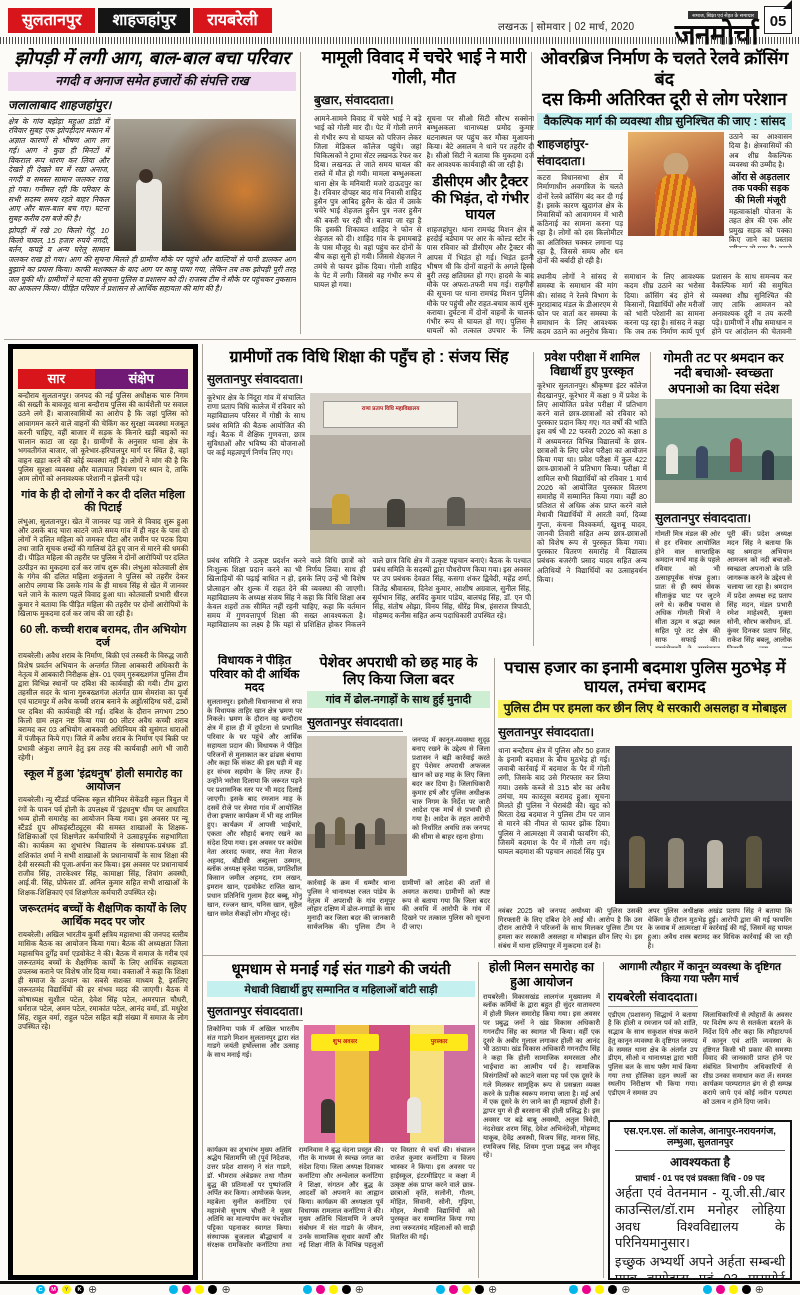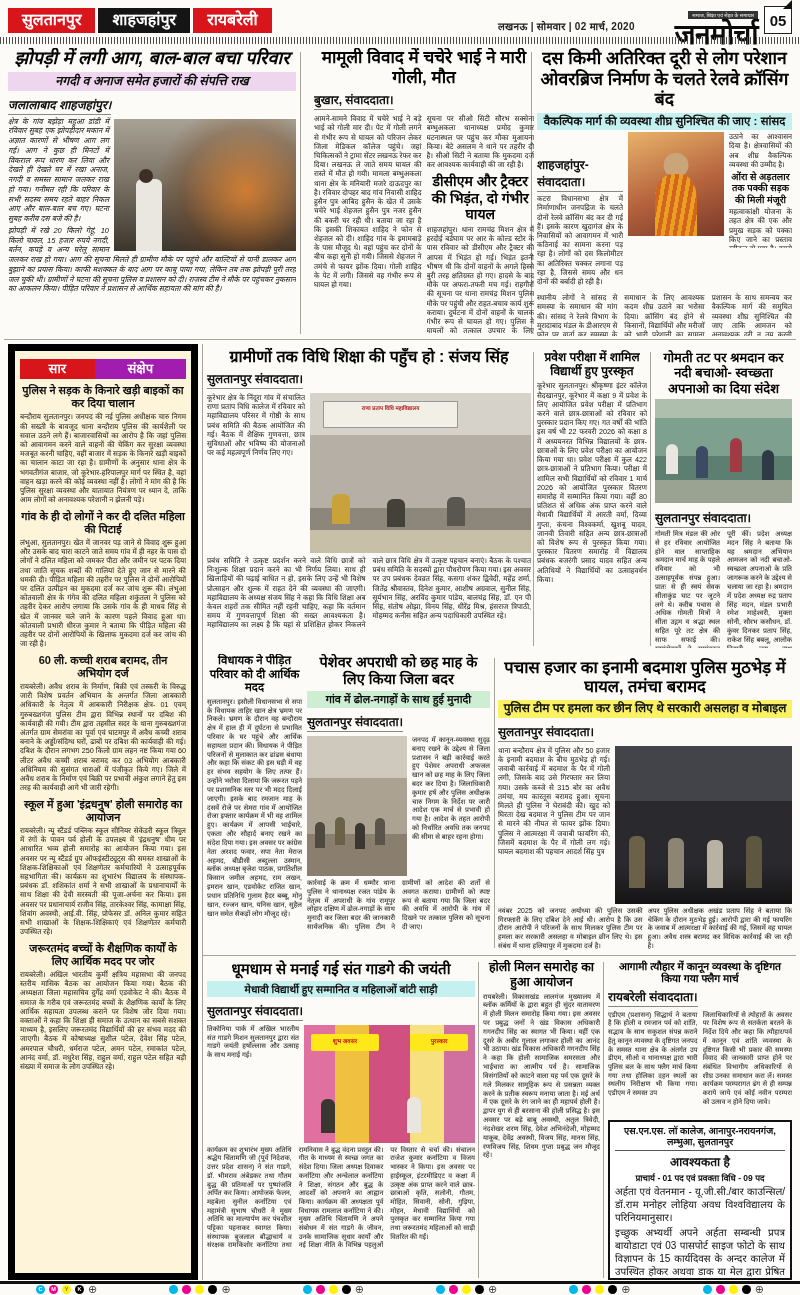--- a/index.html
+++ b/index.html
@@ -4,21 +4,21 @@
 <style>
   html,body{margin:0;padding:0;}
   body{width:800px;height:1295px;background:#f6f5f0;font-family:"Liberation Sans","DejaVu Sans",sans-serif;color:#111;}
   .page{position:relative;width:800px;height:1295px;background:#fcfbf7;overflow:hidden;}
   .abs{position:absolute;box-sizing:border-box;}
   
   .tabs{display:flex;gap:3px;}
   .tab{color:#fff;font-weight:bold;font-size:16px;padding:3px 14px 4px;line-height:1.1;}
   .tab.red{background:#d9151c;}
   .tab.blk{background:#151515;}
-  .dateline{font-size:10px;font-weight:bold;color:#222;letter-spacing:.3px;}
+  .dateline{font-size:10px;font-weight:normal;color:#222;letter-spacing:.3px;}
   .logo-wrap{text-align:right;}
   .tagline{font-size:5px;color:#fff;background:#333;display:inline-block;padding:1px 4px;margin-bottom:1px;}
   .logo{font-size:28px;font-weight:900;letter-spacing:-.5px;color:#0b0b0b;line-height:1;}
   .pagebadge{border:1.5px solid #222;background:#fff;text-align:center;font-weight:bold;font-size:15px;line-height:28px;}
   .pagebadge:before{content:"";position:absolute;right:-1px;top:-7px;border-left:9px solid transparent;border-bottom:9px solid #111;}
   .hatch{background:repeating-linear-gradient(90deg,#4a4a4a 0 1px,transparent 1px 3px);}
   
   .vsep{border-left:1px solid #a9a49a;width:0;}
   .hsep{border-top:1px solid #a9a49a;height:0;}
   
@@ -28,32 +28,32 @@
   .bd{font-size:7.5px;line-height:1.3;text-align:justify;color:#17140f;}
   .bd2{font-size:7.2px;line-height:1.28;text-align:justify;color:#17140f;}
   .cols2{columns:2;column-gap:7px;}
   .cols3{columns:3;column-gap:7px;}
   .clip{overflow:hidden;}
   .row{display:flex;gap:5px;}
   
   .photo{position:relative;overflow:hidden;flex:none;}
   .fig{position:absolute;border-radius:6px 6px 0 0;}
   
-  .sarbox{background:#fdf4da;border:7px solid #000000;padding:8px 5px;}
+  .sarbox{background:#fdf4da;border:5px solid #000000;padding:20px 5px;}
   .sarhead{display:flex;height:20px;font-weight:bold;color:#fff;font-size:13px;text-align:center;line-height:20px;margin-bottom:2px;}
   .sarhead .r{background:#d9151c;width:45%;}
-  .sarhead .b{background:#a21caf;width:55%;}
+  .sarhead .b{background:#701a75;width:55%;}
   .sar-h{font-weight:900;font-size:11px;text-align:center;line-height:1.2;margin:5px 0 2px;}
   .mini-h{font-weight:900;font-size:9.5px;line-height:1.2;text-align:center;margin:2px 0;}
   
   .adbox{border:2px solid #111;background:#fff;padding:3px 5px;}
   .ad-college{font-weight:900;font-size:9.5px;text-align:center;line-height:1.2;border-bottom:1px solid #555;padding-bottom:2px;}
   .ad-title{font-weight:900;font-size:12px;text-align:center;margin:2px 0;}
   .ad-posts{font-weight:bold;font-size:8.5px;text-align:center;}
-  .ad-small{font-size:10px;line-height:1.3;text-align:justify;margin-top:2px;}
+  .ad-small{font-size:13px;line-height:1.3;text-align:justify;margin-top:2px;}
   .ad-foot{display:flex;justify-content:space-between;font-size:7.5px;font-weight:bold;margin-top:2px;}
   
   .printbar{display:flex;justify-content:space-around;align-items:center;}
   .pgroup{display:flex;gap:4px;align-items:center;}
   .dot{width:9px;height:9px;border-radius:50%;font-size:5.5px;font-weight:bold;color:#fff;text-align:center;line-height:9px;}
   .reg{font-size:11px;color:#444;line-height:9px;}
 </style>
 </head>
 <body>
 
@@ -97,47 +97,46 @@
       <div class="bd2 clip" style="width:50%;height:232px;">आमने-सामने विवाद में चचेरे भाई ने बड़े भाई को गोली मार दी। पेट में गोली लगने से गंभीर रूप से घायल को परिजन लेकर जिला मेडिकल कॉलेज पहुंचे। जहां चिकित्सकों ने ट्रामा सेंटर लखनऊ रेफर कर दिया। लखनऊ ले जाते समय घायल की रास्ते में मौत हो गयी। मामला बम्भुअकला थाना क्षेत्र के मनियारी मजरे दाऊदपुर का है। रविवार दोपहर बाद गांव निवासी शाहिद हुसैन पुत्र आबिद हुसैन के खेत में उसके चचेरे भाई शेहजल हुसैन पुत्र नजर हुसैन की बकरी चर रही थी। बताया जा रहा है कि इसकी शिकायत शाहिद ने फोन से शेहजल को दी। शाहिद गांव के इमामबाड़े के पास मौजूद थे। वहां पहुंच कर दोनों के बीच कहा सुनी हो गयी। जिससे शेहजल ने तमंचे से फायर झोंक दिया। गोली शाहिद के पेट में लगी। जिससे वह गंभीर रूप से घायल हो गया।</div>
       <div style="width:50%;height:232px;overflow:hidden;">
         <div class="bd2">सूचना पर सीओ सिटी सौरभ सक्सेना बम्भुअकला थानाध्यक्ष प्रमोद कुमार घटनास्थल पर पहुंच कर मौका मुआयना किया। बेटे असलम ने थाने पर तहरीर दी है। सीओ सिटी ने बताया कि मुकदमा दर्ज कर आवश्यक कार्यवाही की जा रही है।</div>
         <div class="h1" style="font-size:14px;margin:4px 0 2px;">डीसीएम और ट्रैक्टर की भिड़ंत, दो गंभीर घायल</div>
         <div class="bd2">शाहजहांपुर। थाना रामचंद्र मिशन क्षेत्र में हरदोई बर्डघाम पर आर के कोल्ड स्टोर के पास रविवार को डीसीएम और ट्रैक्टर की आपस में भिड़ंत हो गई। भिड़ंत इतनी भीषण थी कि दोनों वाहनों के अगले हिस्से बुरी तरह क्षतिग्रस्त हो गए। हादसे के बाद मौके पर अफरा-तफरी मच गई। राहगीरों की सूचना पर थाना रामचंद्र मिशन पुलिस मौके पर पहुंची और राहत-बचाव कार्य शुरू कराया। दुर्घटना में दोनों वाहनों के चालक गंभीर रूप से घायल हो गए। पुलिस ने घायलों को तत्काल उपचार के लिए अस्पताल भिजवाया। पुलिस ने क्षतिग्रस्त वाहनों को सड़क से हटवाकर यातायात सुचारु कराया।</div>
       </div>
     </div>
   </div>
 
   <div class="abs clip" style="left:537px;top:48px;width:255px;height:288px;">
+    <div class="h1" style="font-size:17.5px;">ओवरब्रिज निर्माण के चलते रेलवे क्रॉसिंग बंद</div>
     <div class="h1" style="font-size:17.5px;">दस किमी अतिरिक्त दूरी से लोग परेशान</div>
-    <div class="h1" style="font-size:17.5px;">ओवरब्रिज निर्माण के चलते रेलवे क्रॉसिंग बंद</div>
     <div class="bar" style="background:#c5f0f0;font-size:11.5px;">वैकल्पिक मार्ग की व्यवस्था शीघ्र सुनिश्चित की जाए : सांसद</div>
     <div class="row" style="margin-top:2px;">
-      <div style="width:86px;margin-top:21px;">
+      <div style="width:86px;">
         <span class="bl">शाहजहांपुर-संवाददाता।</span>
-        <div class="bd2 clip" style="height:96px;">कटरा विधानसभा क्षेत्र में निर्माणाधीन जनपद्रिज के चलते दोनों रेलवे क्रॉसिंग बंद कर दी गई हैं। इसके कारण खुदागंज क्षेत्र के निवासियों को आवागमन में भारी कठिनाई का सामना करना पड़ रहा है। लोगों को दस किलोमीटर का अतिरिक्त चक्कर लगाना पड़ रहा है, जिससे समय और धन दोनों की बर्बादी हो रही है।</div>
+        <div class="bd2 clip" style="height:96px;">कटरा विधानसभा क्षेत्र में निर्माणाधीन अवगत्रिज के चलते दोनों रेलवे क्रॉसिंग बंद कर दी गई हैं। इसके कारण खुदागंज क्षेत्र के निवासियों को आवागमन में भारी कठिनाई का सामना करना पड़ रहा है। लोगों को दस किलोमीटर का अतिरिक्त चक्कर लगाना पड़ रहा है, जिससे समय और धन दोनों की बर्बादी हो रही है।</div>
       </div>
       <div class="photo" style="width:96px;height:104px;background:radial-gradient(circle at 50% 32%, #caa57a 14%, transparent 15%),linear-gradient(160deg,#e8b36a 0%,#b5633d 55%,#7a3a2a 100%);">
         <div class="fig" style="left:28%;top:40%;width:44%;height:60%;background:repeating-linear-gradient(100deg,#e8a020 0 4px,#d4641e 4px 8px);border-radius:40% 40% 0 0;"></div>
       </div>
       <div style="flex:1;overflow:hidden;height:116px;">
         <div class="bd2">उठाने का आश्वासन दिया है। क्षेत्रवासियों की अब शीघ्र वैकल्पिक व्यवस्था की उम्मीद है।</div>
         <div class="mini-h">ओंरा से अड़तलार तक पक्की सड़क की मिली मंजूरी</div>
         <div class="bd2">महत्वाकांक्षी योजना के तहत क्षेत्र की एक और प्रमुख सड़क को पक्का किए जाने का प्रस्ताव स्वीकृत हो गया है। इससे दर्जनों गांवों के लोगों को सीधा लाभ मिलेगा।</div>
       </div>
     </div>
     <div class="bd2 cols3 clip" style="margin-top:3px;height:112px;">स्थानीय लोगों ने सांसद से समस्या के समाधान की मांग की। सांसद ने रेलवे विभाग के मुरादाबाद मंडल के डीआरएम से फोन पर वार्ता कर समस्या के समाधान के लिए आवश्यक कदम उठाने का अनुरोध किया। रेलवे अधिकारियों ने समस्या के समाधान के लिए आवश्यक कदम शीघ्र उठाने का भरोसा दिया। क्रॉसिंग बंद होने से किसानों, विद्यार्थियों और मरीजों को भारी परेशानी का सामना करना पड़ रहा है। सांसद ने कहा कि जब तक निर्माण कार्य पूर्ण नहीं हो जाता, तब तक स्थानीय प्रशासन के साथ समन्वय कर वैकल्पिक मार्ग की समुचित व्यवस्था शीघ्र सुनिश्चित की जाए ताकि आमजन को अनावश्यक दूरी न तय करनी पड़े। ग्रामीणों ने शीघ्र समाधान न होने पर आंदोलन की चेतावनी भी दी है।</div>
   </div>
 
   <div class="abs sarbox clip" style="left:8px;top:344px;width:190px;height:936px;">
     <div class="sarhead">
       <div class="r">सार</div>
       <div class="b">संक्षेप</div>
     </div>
     <div>
-      <div class="sar-h">पुलिस ने सड़क के किनारे खड़ी बाइकों का कर दिया चालान</div>
       <div class="bd2">बन्दौराय सुलतानपुर। जनपद की नई पुलिस अधीक्षक चारु निगम की सख्ती के बावजूद थाना बन्दौराय पुलिस की कार्यशैली पर सवाल उठने लगे हैं। बाजारवासियों का आरोप है कि जहां पुलिस को आवागमन करने वाले वाहनों की चेकिंग कर सुरक्षा व्यवस्था मजबूत करनी चाहिए, वहीं बाजार में सड़क के किनारे खड़ी बाइकों का चालान काटा जा रहा है। ग्रामीणों के अनुसार थाना क्षेत्र के भगवतीगंज बाजार, जो कूरेभार-हरिपालपुर मार्ग पर स्थित है, वहां वाहन खड़ा करने की कोई व्यवस्था नहीं है। लोगों ने मांग की है कि पुलिस सुरक्षा व्यवस्था और यातायात नियंत्रण पर ध्यान दे, ताकि आम लोगों को अनावश्यक परेशानी न झेलनी पड़े।</div>
     </div>
     <div>
       <div class="sar-h">गांव के ही दो लोगों ने कर दी दलित महिला की पिटाई</div>
       <div class="bd2">लंभुआ, सुलतानपुर। खेत में जानवर पड़ जाने से विवाद शुरू हुआ और उसके बाद चारा काटने जाते समय गांव में ही नहर के पास दो लोगों ने दलित महिला को जमकर पीटा और जमीन पर पटक दिया तथा जाति सूचक शब्दों की गालियां देते हुए जान से मारने की धमकी दी। पीड़ित महिला की तहरीर पर पुलिस ने दोनों आरोपियों पर दलित उत्पीड़न का मुकदमा दर्ज कर जांच शुरू की। लंभुआ कोतवाली क्षेत्र के गंगेव की दलित महिला शकुंतला ने पुलिस को तहरीर देकर आरोप लगाया कि उसके गांव के ही माधव सिंह से खेत में जानवर चले जाने के कारण पहले विवाद हुआ था। कोतवाली प्रभारी धीरज कुमार ने बताया कि पीड़ित महिला की तहरीर पर दोनों आरोपियों के खिलाफ मुकदमा दर्ज कर जांच की जा रही है।</div>
     </div>
     <div>
       <div class="sar-h">60 ली. कच्ची शराब बरामद, तीन अभियोग दर्ज</div>
       <div class="bd2">रायबरेली। अवैध शराब के निर्माण, बिक्री एवं तस्करी के विरुद्ध जारी विशेष प्रवर्तन अभियान के अन्तर्गत जिला आबकारी अधिकारी के नेतृत्व में आबकारी निरीक्षक क्षेत्र- 01 एवम् गुरुबख्शगंज पुलिस टीम द्वारा विभिन्न स्थानों पर दबिश की कार्यवाही की गयी। टीम द्वारा तहसील सदर के थाना गुरुबख्शगंज अंतर्गत ग्राम सेमरांवा का पूर्वा एवं घाटमपुर में अवैध कच्ची शराब बनाने के अड्डों/संदिग्ध घरों, ढाबों पर दबिश की कार्यवाही की गई। दबिश के दौरान लगभग 250 किलो ग्राम लहन नष्ट किया गया 60 लीटर अवैध कच्ची शराब बरामद कर 03 अभियोग आबकारी अधिनियम की सुसंगत धाराओं में पंजीकृत किये गए। जिले में अवैध शराब के निर्माण एवं बिक्री पर प्रभावी अंकुश लगाने हेतु इस तरह की कार्यवाही आगे भी जारी रहेगी।</div>
     </div>

